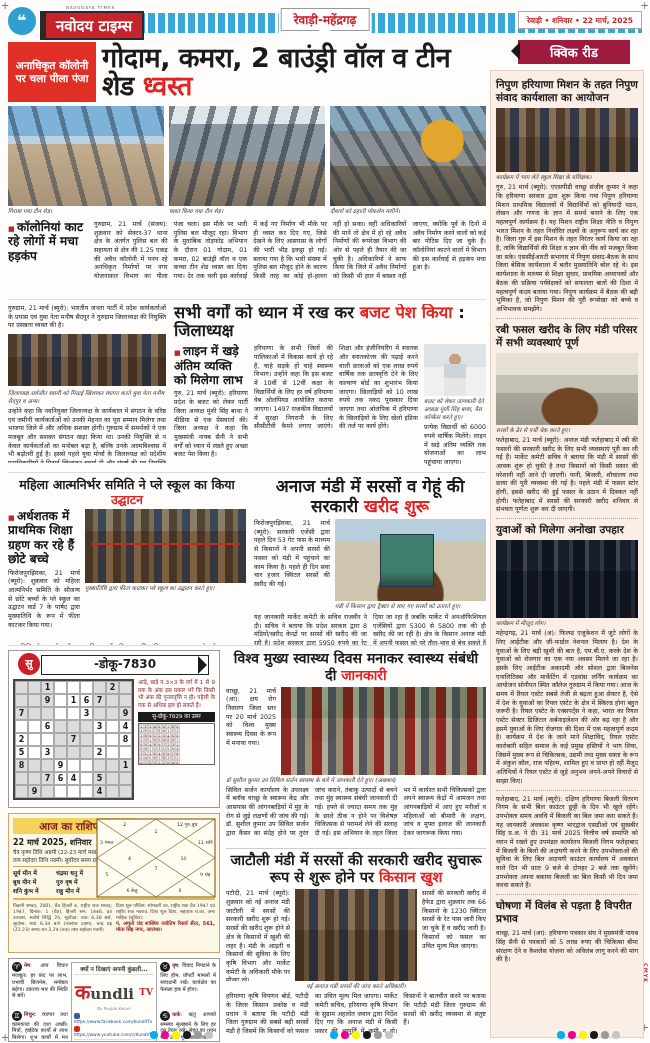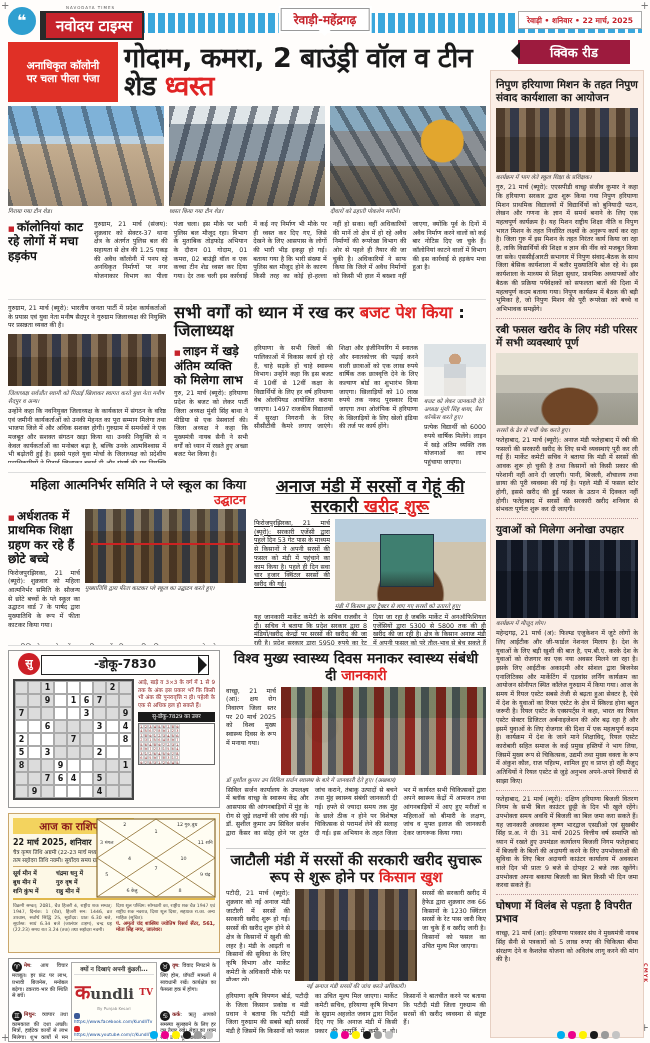--- a/index.html
+++ b/index.html
@@ -18,21 +18,21 @@
   .edition-badge{position:absolute;left:50%;transform:translateX(-50%);top:3px;background:#fff;
             border:1px solid #999;color:#c6232b;font-weight:bold;font-size:12px;padding:2px 12px;box-shadow:0 0 0 2px #fff;}
   .edition-badge:after{content:"";position:absolute;left:50%;bottom:-6px;transform:translateX(-50%);
             border:6px solid transparent;border-top-color:#fff;border-bottom:0;}
   .datebox{position:absolute;right:0;top:6px;background:#fff;border:1px solid #aaa;
             color:#c6232b;font-weight:bold;font-size:7.5px;padding:3px 8px;}
   .cropmark{position:absolute;color:#777;font-size:10px;}
   
   .lead-band{position:absolute;top:42px;left:8px;width:478px;height:60px;display:flex;gap:6px;}
   .kicker{flex:0 0 82px;background:#e03026;color:#fff;font-weight:bold;font-size:10.5px;
-          display:flex;align-items:center;text-align:center;padding:14px;line-height:1.25;}
+          display:flex;align-items:center;text-align:center;padding:3px;line-height:1.25;}
   .lead-head{flex:1;font-weight:bold;font-size:27px;line-height:1.05;letter-spacing:-.5px;
           display:flex;align-items:center;}
   .red{color:#e02424;}
   
   .b{font-size:6.3px;line-height:1.38;text-align:justify;color:#222;}
   .cap{font-size:5.8px;font-style:italic;color:#333;padding:1px 0 2px;}
   .subhead{font-size:12px;font-weight:bold;line-height:1.2;color:#111;}
   .subhead:before{content:"■ ";color:#c6232b;font-size:7px;}
   .photo{position:relative;overflow:hidden;background:#b9c7cf;}
   .ph-demo1{background:repeating-linear-gradient(75deg,rgba(45,60,75,.5) 0 5px,rgba(0,0,0,0) 5px 24px),
@@ -85,22 +85,22 @@
   .st-nav{flex:0 0 158px;}
   .st-nav h3{font-size:10.5px;font-weight:bold;text-align:center;margin:0 0 3px;line-height:1.25;}
   .st-budget{flex:1;}
   .h-big{font-size:16.5px;font-weight:bold;line-height:1.1;margin:0 0 4px;}
   .budget-row{display:flex;gap:6px;}
   .budget-row .sh{flex:0 0 74px;}
   .budget-row .bodycols{flex:1;column-count:2;column-gap:6px;}
   .budget-row .pcol{flex:0 0 62px;}
   .band4{display:flex;gap:8px;height:168px;overflow:hidden;border-bottom:1px solid #ddd;margin-bottom:4px;}
   .st-mahila{flex:0 0 238px;}
-  .st-mahila h3{font-size:12.5px;font-weight:bold;text-align:right;margin:0 0 2px;line-height:1.2;}
-  .st-anaaj{flex:1;text-decoration:underline;}
+  .st-mahila h3{font-size:12.5px;font-weight:bold;text-align:center;margin:0 0 2px;line-height:1.2;}
+  .st-anaaj{flex:1;}
   .st-anaaj h3{font-size:17px;font-weight:bold;text-align:center;line-height:1.15;margin:0 0 3px;}
   .band5{display:flex;gap:6px;height:392px;overflow:hidden;}
   .leftrail{flex:0 0 212px;display:flex;flex-direction:column;gap:5px;}
   .midcol{flex:1;display:flex;flex-direction:column;}
   
   .sudoku-box{border:1px solid #999;padding:4px;height:148px;position:relative;}
   .sud-head{position:relative;height:18px;margin:0 6px 4px 28px;border:1px solid #222;
             font-weight:bold;font-size:12px;text-align:center;line-height:16px;background:#fff;}
   .sud-head:after{content:"";position:absolute;right:-8px;top:0;border:9px solid transparent;border-left-color:#1a1a1a;}
   .sud-logo{position:absolute;left:-24px;top:-3px;width:22px;height:22px;background:#cc1f26;color:#fff;

